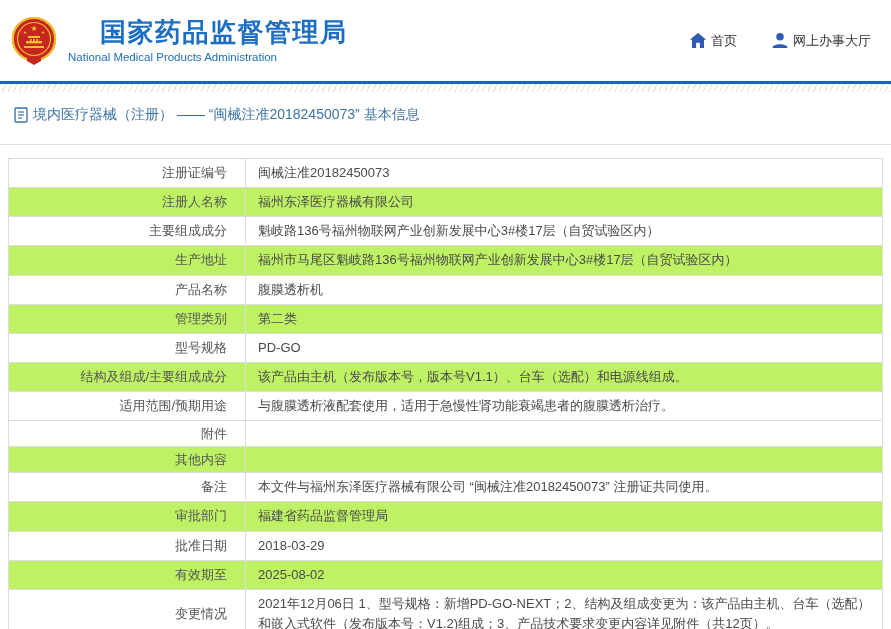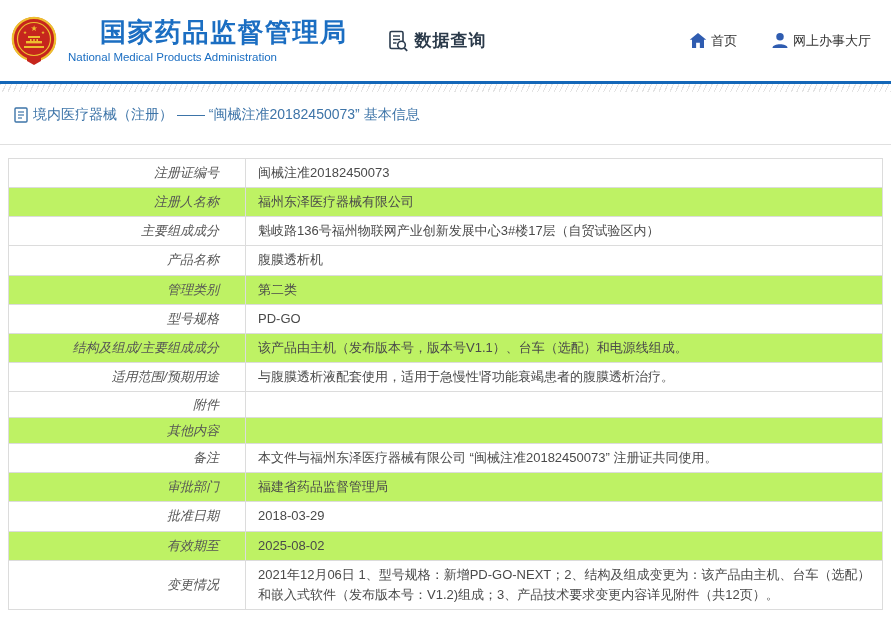--- a/index.html
+++ b/index.html
@@ -23,21 +23,21 @@
   .breadcrumb { margin-top: 8px; padding: 6px 14px 20px 14px; border-bottom: 1px solid #e0e0e0; display: flex; align-items: center; gap: 5px; }
   .breadcrumb .bc-text { font-size: 14px; color: #3d74a8; }
 
   
   .table-wrap { margin: 13px 8px 0 8px; }
   table.info { width: 100%; border-collapse: collapse; border: 1px solid #dcdcdc; }
   table.info td { border: 1px solid #dcdcdc; font-size: 13px; vertical-align: middle; }
   table.info tr { height: 26px; background: #ffffff; }
   table.info tr.alt { background: #bef264; }
   table.info tr.tall { height: 47px; }
-  td.label-cell { width: 237px; text-align: right; padding-right: 26px; color: #555; white-space: nowrap; font-style: italic; }
+  td.label-cell { width: 237px; text-align: right; padding-right: 18px; color: #555; white-space: nowrap; }
   td.value-cell { padding: 4px 10px 4px 12px; color: #4a4a4a; line-height: 1.55; }
 </style>
 </head>
 <body>
 
 <div class="header">
   <div class="logo-wrap">
     <svg class="emblem" viewBox="0 0 48 50">
       <circle cx="24" cy="23" r="22" fill="#c6261d"></circle>
       <circle cx="24" cy="23" r="21.2" fill="none" stroke="#eebf2f" stroke-width="2.2"></circle>
@@ -52,31 +52,20 @@
       <rect x="23.2" y="23" width="1.6" height="2" fill="#eebf2f"></rect>
       <rect x="26.4" y="23" width="1.6" height="2" fill="#eebf2f"></rect>
       <path d="M17 45 L24 49 L31 45 L31 42 L17 42 Z" fill="#c6261d"></path>
     </svg>
     <div class="brand-text">
       <div class="cn">国家药品监督管理局</div>
       <div class="en">National Medical Products Administration</div>
     </div>
   </div>
 
-  <div class="data-query">
-    <svg width="24" height="24" viewBox="0 0 24 24">
-      <rect x="4" y="2.5" width="13" height="17" rx="1.5" fill="none" stroke="#2b3b4e" stroke-width="1.6"></rect>
-      <line x1="7" y1="7" x2="14" y2="7" stroke="#2b3b4e" stroke-width="1.4"></line>
-      <line x1="7" y1="10.5" x2="14" y2="10.5" stroke="#2b3b4e" stroke-width="1.4"></line>
-      <line x1="7" y1="14" x2="10.5" y2="14" stroke="#2b3b4e" stroke-width="1.4"></line>
-      <circle cx="15.5" cy="16" r="3.8" fill="#fff" stroke="#2b3b4e" stroke-width="1.6"></circle>
-      <line x1="18.2" y1="18.8" x2="21.2" y2="21.8" stroke="#2b3b4e" stroke-width="1.8"></line>
-    </svg>
-    <span class="dq-label">数据查询</span>
-  </div>
 
   <div class="header-spacer"></div>
 
   <div class="nav">
     <div class="nav-item">
       <svg width="18" height="17" viewBox="0 0 24 22">
         <path d="M12 1 L23 10 L20 10 L20 21 L14.5 21 L14.5 14 L9.5 14 L9.5 21 L4 21 L4 10 L1 10 Z" fill="#2f5cb0"></path>
       </svg>
       <span class="nav-label">首页</span>
     </div>
@@ -108,20 +97,24 @@
           <td class="label-cell">注册证编号</td>
           <td class="value-cell">闽械注准20182450073</td>
         </tr>
         <tr class="alt">
           <td class="label-cell">注册人名称</td>
           <td class="value-cell">福州东泽医疗器械有限公司</td>
         </tr>
         <tr>
           <td class="label-cell">主要组成成分</td>
           <td class="value-cell">魁岐路136号福州物联网产业创新发展中心3#楼17层（自贸试验区内）</td>
+        </tr>
+        <tr class="alt">
+          <td class="label-cell">生产地址</td>
+          <td class="value-cell">福州市马尾区魁岐路136号福州物联网产业创新发展中心3#楼17层（自贸试验区内）</td>
         </tr>
         <tr>
           <td class="label-cell">产品名称</td>
           <td class="value-cell">腹膜透析机</td>
         </tr>
         <tr class="alt">
           <td class="label-cell">管理类别</td>
           <td class="value-cell">第二类</td>
         </tr>
         <tr>

